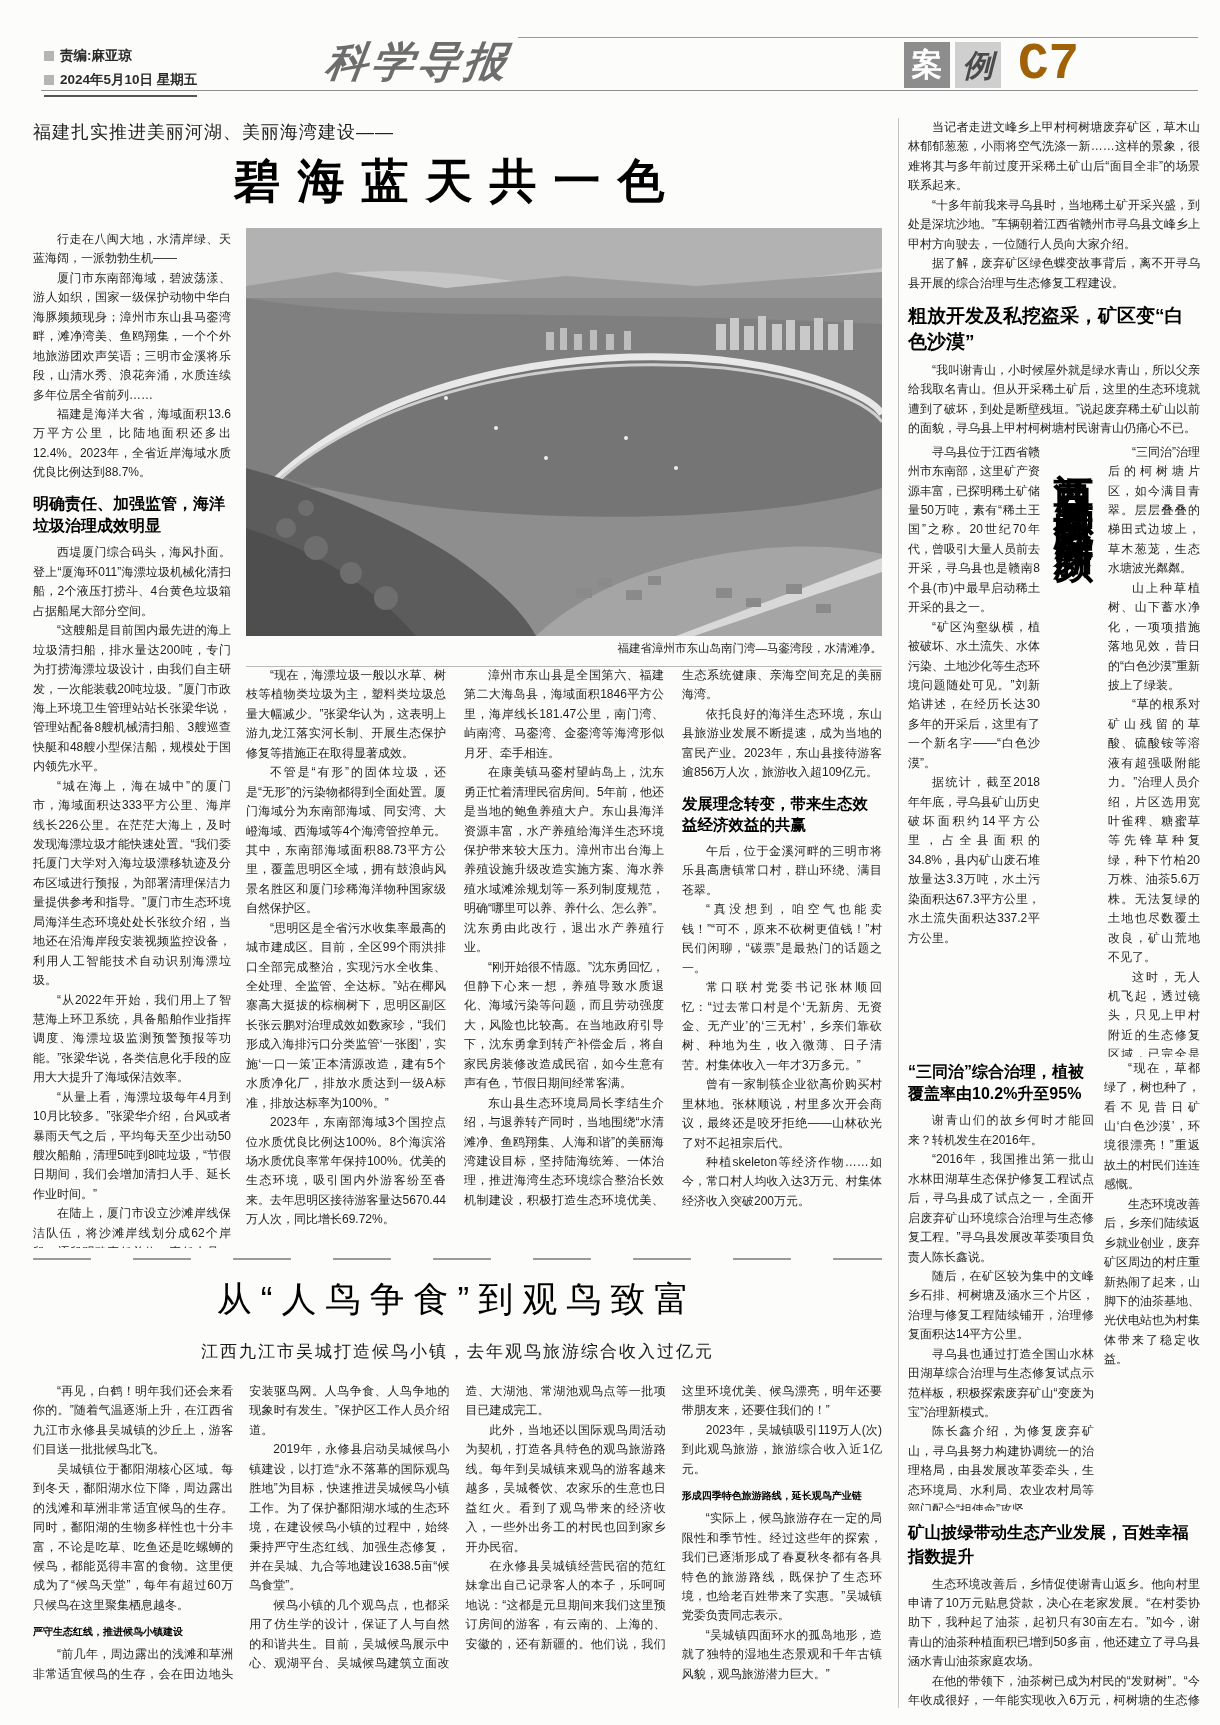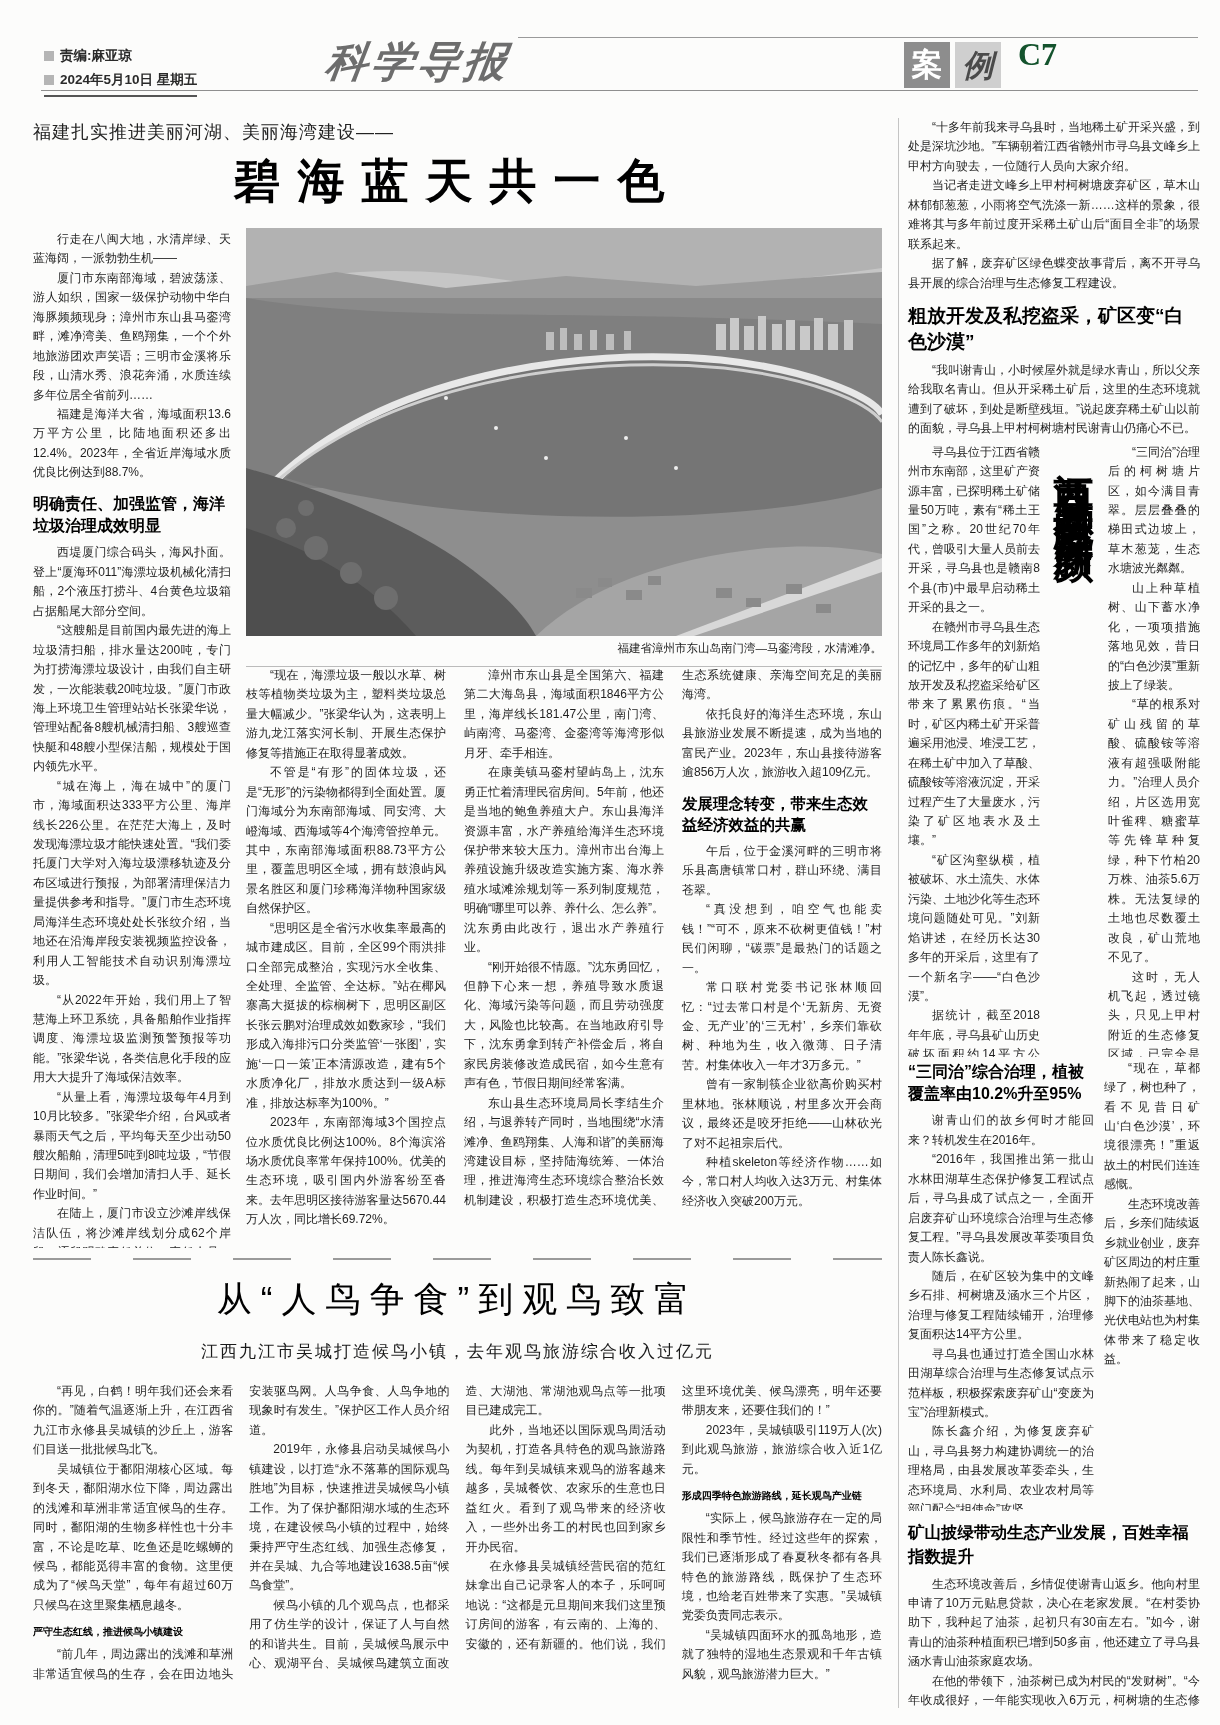--- a/index.html
+++ b/index.html
@@ -13,21 +13,21 @@
   #editor-box{position:absolute;left:36px;top:44px;font-size:13.5px;font-weight:bold;color:#2a2a2a;line-height:1.75;}
   #editor-box .sq{display:inline-block;width:10px;height:10px;background:#b5b5b5;margin-right:6px;vertical-align:-1px;}
   #editor-box .ul{display:inline-block;border-bottom:2px solid #555;padding-bottom:4px;}
   #masthead{position:absolute;left:280px;top:34px;width:260px;text-align:center;
      font-family:"DejaVu Serif","Liberation Serif",serif;font-style:italic;font-weight:bold;
      font-size:42px;color:#6d6d6d;transform:skewX(-8deg);letter-spacing:4px;}
   #badges{position:absolute;left:880px;top:42px;height:48px;padding-left:16px;}
   .badge{display:inline-block;width:46px;height:46px;text-align:center;line-height:46px;font-size:31px;font-weight:bold;margin-right:5px;vertical-align:top;}
   .badge.b1{background:#8d8d8d;color:#fff;}
   .badge.b2{background:#cfcfcf;color:#4a4a4a;font-family:"DejaVu Serif",serif;font-style:italic;}
-  #page-no{position:absolute;left:1010px;top:36px;font-family:Liberation Serif, serif;font-size:32px;font-weight:bold;color:#14532d;}
+  #page-no{position:absolute;left:1010px;top:36px;font-family:Liberation Mono, monospace;font-size:51px;font-weight:bold;color:#a16207;}
   
   #kicker{left:33px;top:120px;width:700px;font-size:18px;color:#222;letter-spacing:1px;}
   #main-headline{left:33px;top:150px;width:849px;text-align:center;font-size:47px;font-weight:bold;color:#000;letter-spacing:17px;}
   #left-col{left:33px;top:230px;width:198px;height:1018px;overflow:hidden;}
   .flow p{margin:0;font-size:12px;line-height:1.62;text-align:justify;text-indent:2em;color:#1f1f1f;}
   .flow h3{margin:10px 0 6px 0;font-size:16px;line-height:1.4;color:#000;text-indent:0;}
   #photo{left:246px;top:228px;width:636px;height:408px;background:#8f8f8f;overflow:hidden;}
   #photo svg{display:block;}
   #photo-caption{left:246px;top:641px;width:636px;font-size:11.5px;color:#222;text-align:right;border-bottom:1px solid #bbb;padding-bottom:10px;}
   #mid-cols{left:246px;top:666px;width:636px;height:572px;overflow:hidden;
@@ -180,30 +180,29 @@
     <p>此外，当地还以国际观鸟周活动为契机，打造各具特色的观鸟旅游路线。每年到吴城镇来观鸟的游客越来越多，吴城餐饮、农家乐的生意也日益红火。看到了观鸟带来的经济收入，一些外出务工的村民也回到家乡开办民宿。</p>
     <p>在永修县吴城镇经营民宿的范红妹拿出自己记录客人的本子，乐呵呵地说：“这都是元旦期间来我们这里预订房间的游客，有云南的、上海的、安徽的，还有新疆的。他们说，我们这里环境优美、候鸟漂亮，明年还要带朋友来，还要住我们的！”</p>
     <p>2023年，吴城镇吸引119万人(次)到此观鸟旅游，旅游综合收入近1亿元。</p>
     <h3>形成四季特色旅游路线，延长观鸟产业链</h3>
     <p>“实际上，候鸟旅游存在一定的局限性和季节性。经过这些年的探索，我们已逐渐形成了春夏秋冬都有各具特色的旅游路线，既保护了生态环境，也给老百姓带来了实惠。”吴城镇党委负责同志表示。</p>
     <p>“吴城镇四面环水的孤岛地形，造就了独特的湿地生态景观和千年古镇风貌，观鸟旅游潜力巨大。”</p>
   </div>
 
 <div id="sidebar" class="abs flow" style="border-left:1px solid #c4c4c4;padding-left:9px;">
   <div>
+      <p>当记者走进文峰乡上甲村柯树塘废弃矿区，草木山林郁郁葱葱，小雨将空气洗涤一新……这样的景象，很难将其与多年前过度开采稀土矿山后“面目全非”的场景联系起来。</p>
       <p>“十多年前我来寻乌县时，当地稀土矿开采兴盛，到处是深坑沙地。”车辆朝着江西省赣州市寻乌县文峰乡上甲村方向驶去，一位随行人员向大家介绍。</p>
-      <p>当记者走进文峰乡上甲村柯树塘废弃矿区，草木山林郁郁葱葱，小雨将空气洗涤一新……这样的景象，很难将其与多年前过度开采稀土矿山后“面目全非”的场景联系起来。</p>
       <p>据了解，废弃矿区绿色蝶变故事背后，离不开寻乌县开展的综合治理与生态修复工程建设。</p>
     </div>
   <div id="sb-subA">粗放开发及私挖盗采，矿区变“白色沙漠”</div>
   <p>“我叫谢青山，小时候屋外就是绿水青山，所以父亲给我取名青山。但从开采稀土矿后，这里的生态环境就遭到了破坏，到处是断壁残垣。”说起废弃稀土矿山以前的面貌，寻乌县上甲村柯树塘村民谢青山仍痛心不已。</p>
   <div class="sb-grid1">
     <div class="vcell">
         <p>寻乌县位于江西省赣州市东南部，这里矿产资源丰富，已探明稀土矿储量50万吨，素有“稀土王国”之称。20世纪70年代，曾吸引大量人员前去开采，寻乌县也是赣南8个县(市)中最早启动稀土开采的县之一。</p>
-        <p>在赣州市寻乌县生态环境局工作多年的刘新焰的记忆中，多年的矿山粗放开发及私挖盗采给矿区带来了累累伤痕。“当时，矿区内稀土矿开采普遍采用池浸、堆浸工艺，在稀土矿中加入了草酸、硫酸铵等溶液沉淀，开采过程产生了大量废水，污染了矿区地表水及土壤。”</p>
         <p>“矿区沟壑纵横，植被破坏、水土流失、水体污染、土地沙化等生态环境问题随处可见。”刘新焰讲述，在经历长达30多年的开采后，这里有了一个新名字——“白色沙漠”。</p>
         <p>据统计，截至2018年年底，寻乌县矿山历史破坏面积约14平方公里，占全县面积的34.8%，县内矿山废石堆放量达3.3万吨，水土污染面积达67.3平方公里，水土流失面积达337.2平方公里。</p>
       </div>
     <div class="vcell">
       <div id="vert-headline">江西寻乌县『白色沙漠』焕新颜</div>
     </div>
     <div class="vcell">
         <p>“三同治”治理后的柯树塘片区，如今满目青翠。层层叠叠的梯田式边坡上，草木葱茏，生态水塘波光粼粼。</p>
         <p>山上种草植树、山下蓄水净化，一项项措施落地见效，昔日的“白色沙漠”重新披上了绿装。</p>
         <p>“草的根系对矿山残留的草酸、硫酸铵等溶液有超强吸附能力。”治理人员介绍，片区选用宽叶雀稗、糖蜜草等先锋草种复绿，种下竹柏20万株、油茶5.6万株。无法复绿的土地也尽数覆土改良，矿山荒地不见了。</p>

